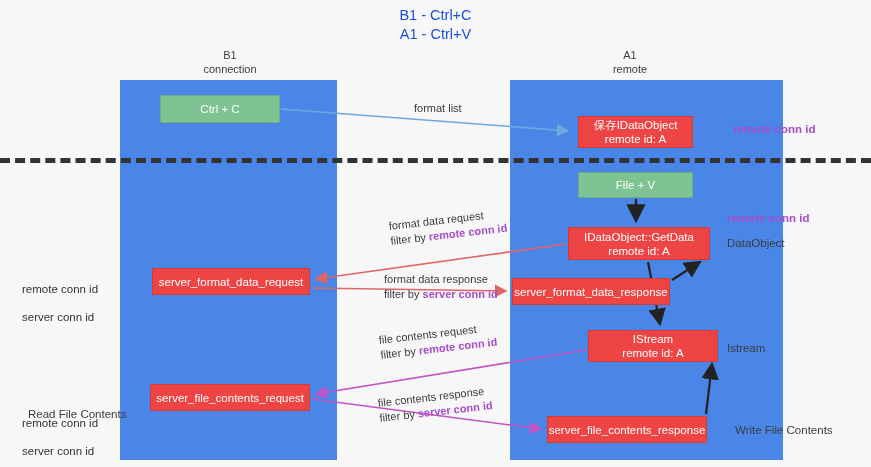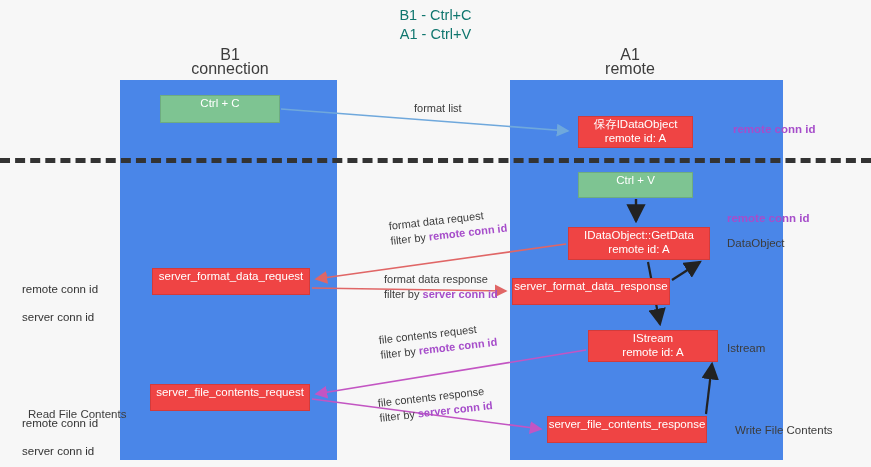--- a/index.html
+++ b/index.html
@@ -12,47 +12,47 @@
     color:#333;
   }
   #stage{position:absolute;inset:0;}
 
   
   #wires{position:absolute;left:0;top:0;width:871px;height:467px;}
 
   
   .title{
     position:absolute;left:0;top:6px;width:871px;
-    text-align:center;font-size:14.5px;color:#0f766e;line-height:19px;
+    text-align:center;font-size:14.5px;color:#1d4ed8;line-height:19px;
     white-space:pre-line;
   }
 
   
   .colhead{
-    position:absolute;text-align:center;font-size:16px;color:#3c3c3c;
+    position:absolute;text-align:center;font-size:11px;color:#3c3c3c;
     line-height:14px;white-space:pre-line;
   }
   #head-b1{left:150px;top:48px;width:160px;}
   #head-a1{left:550px;top:48px;width:160px;}
 
   
   .lane{position:absolute;background:#4a86e8;}
   #lane-b1{left:120px;top:80px;width:217px;height:380px;}
   #lane-a1{left:510px;top:80px;width:273px;height:380px;}
 
   
   .divider{
     position:absolute;left:0;top:158px;width:871px;height:0;
     border-top:5px dashed #333;
   }
 
   
   .node{
     position:absolute;box-sizing:border-box;
-    display:flex;flex-direction:column;align-items:center;justify-content:flex-start;
+    display:flex;flex-direction:column;align-items:center;justify-content:center;
     font-size:11.5px;color:#ffffff;line-height:14px;text-align:center;
     border:1px solid rgba(0,0,0,.12);
   }
   .node.green{background:#7ec492;}
   .node.orange{background:#ef4444;}
   .node .l2{font-size:11.5px;}
 
   #n-ctrlc   {left:160px;top:95px; width:120px;height:28px;}
   #n-idataobj{left:578px;top:116px;width:115px;height:32px;}
   #n-ctrlv   {left:578px;top:172px;width:115px;height:26px;}
@@ -148,21 +148,21 @@
   <div class="node green" id="n-ctrlc">
     <span>Ctrl + C</span>
   </div>
 
   <div class="node orange" id="n-idataobj">
     <span>保存IDataObject</span>
     <span class="l2">remote id: A</span>
   </div>
 
   <div class="node green" id="n-ctrlv">
-    <span>Ctrl + V</span>
+    <span>File + V</span>
   </div>
 
   <div class="node orange" id="n-getdata">
     <span>IDataObject::GetData</span>
     <span class="l2">remote id: A</span>
   </div>
 
   <div class="node orange" id="n-sfdreq">
     <span>server_format_data_request</span>
   </div>

